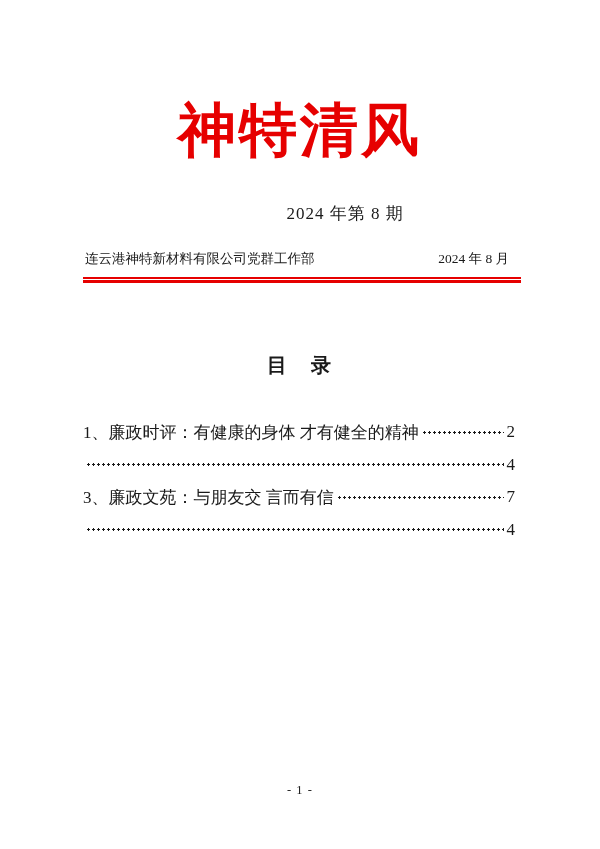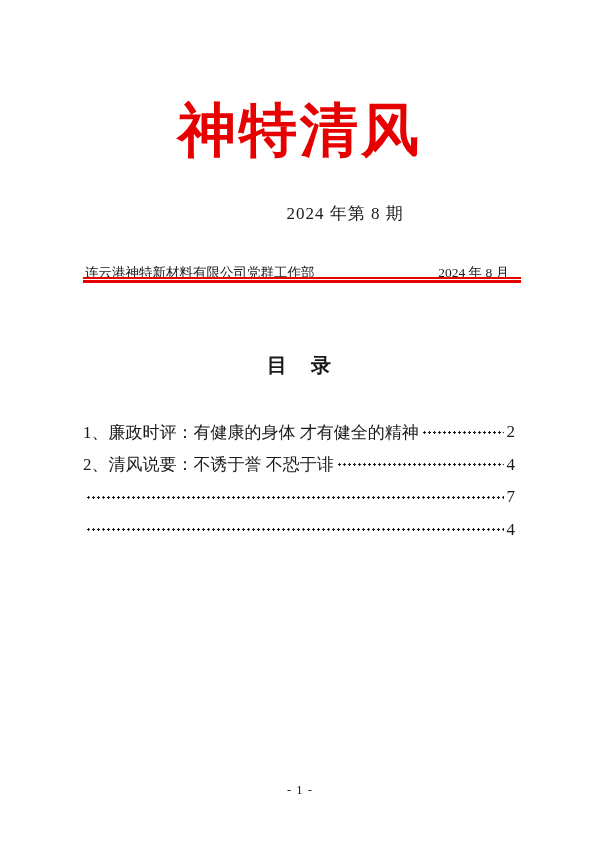--- a/index.html
+++ b/index.html
@@ -38,21 +38,21 @@
     top: 202px;
     left: 0;
     width: 100%;
     text-align: center;
     font-size: 17px;
     letter-spacing: 1px;
     padding-left: 45px;
   }
   .pub-row {
     position: absolute;
-    top: 264px;
+    top: 250px;
     left: 85px;
     width: 424px;
     display: flex;
     justify-content: space-between;
     align-items: flex-end;
     font-size: 13.5px;
   }
   .rule {
     position: absolute;
     top: 277px;
@@ -133,26 +133,26 @@
 
   <div class="toc">
 
     <div class="toc-item">
       <span class="toc-label">1、廉政时评：有健康的身体 才有健全的精神</span>
       <span class="toc-leader"></span>
       <span class="toc-page">2</span>
     </div>
 
     <div class="toc-item">
-      <span class="toc-label">2、清风说要：不诱于誉 不恐于诽</span>
       <span class="toc-leader"></span>
       <span class="toc-page">4</span>
     </div>
 
     <div class="toc-item">
+      <span class="toc-label">3、廉政文苑：与朋友交 言而有信</span>
       <span class="toc-leader"></span>
       <span class="toc-page">7</span>
     </div>
 
     <div class="toc-item">
       <span class="toc-leader"></span>
       <span class="toc-page">4</span>
     </div>
 
   </div>

